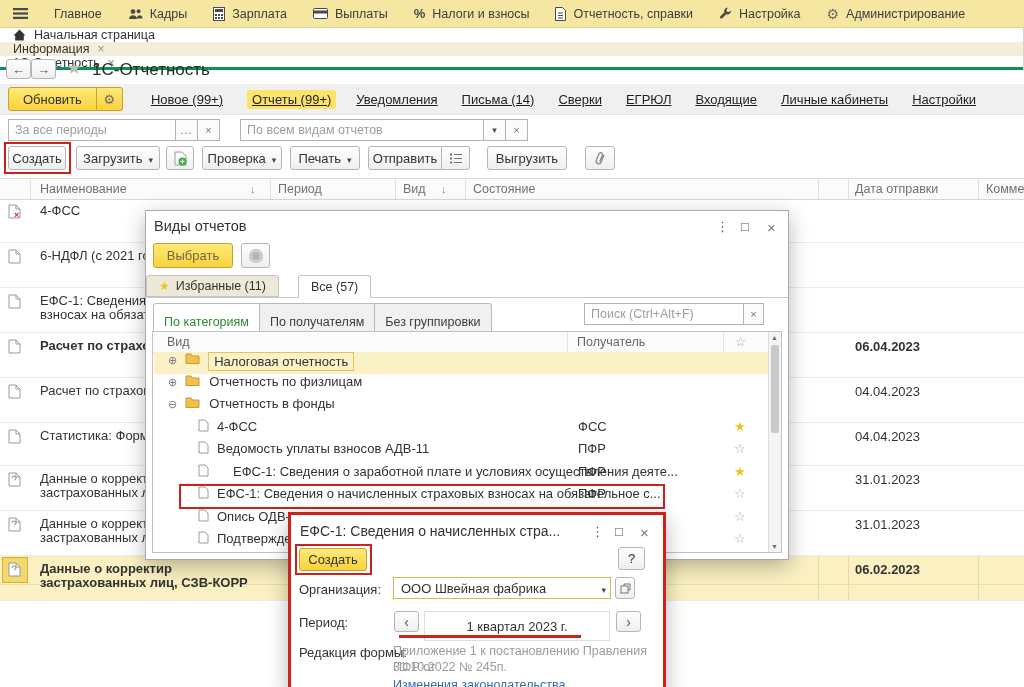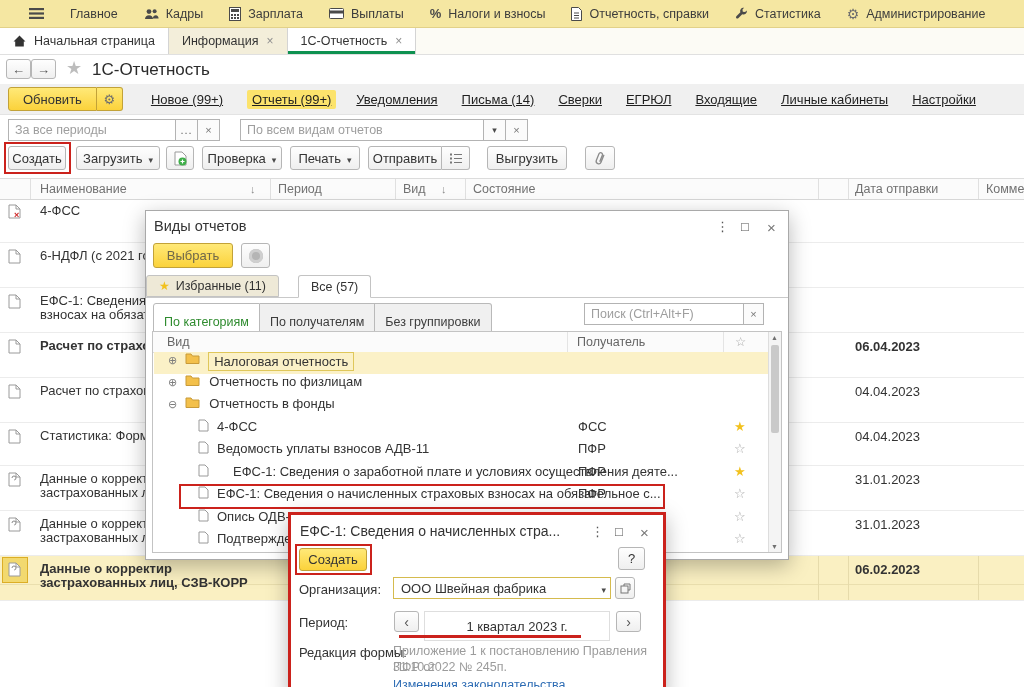--- a/index.html
+++ b/index.html
@@ -1,26 +1,26 @@
 <!DOCTYPE html>
 <html><head>
 <meta charset="utf-8">
 <style>
   html,body{margin:0;padding:0;background:#fff;}
   #app{position:relative;width:1024px;height:687px;overflow:hidden;background:#fff;
        font-family:"Liberation Sans",sans-serif;font-size:13px;color:#333;}
   .abs{position:absolute;}
   
   .menubar{position:absolute;top:0;left:0;width:1024px;height:28px;background:#f5e7a2;
-           border-bottom:1px solid #e2d189;display:flex;align-items:center;padding-left:16px;box-sizing:border-box;}
+           border-bottom:1px solid #e2d189;display:flex;align-items:center;padding-left:0;box-sizing:border-box;}
   .menu-item{display:flex;align-items:center;gap:7px;padding:0 13px;height:28px;font-size:12.5px;color:#3c3c3c;cursor:default;}
   .menu-item svg{flex:0 0 auto;}
   
   .tabbar{position:absolute;top:28px;left:0;width:1024px;height:26px;background:#fcfbf5;
-          border-bottom:1px solid #e0e0e0;display:flex;}
+          border-bottom:1px solid #e0e0e0;display:flex;flex-direction:column;}
   .tab{display:flex;align-items:center;gap:8px;padding:0 13px;font-size:12.5px;color:#333;
        background:#f3eeda;border-right:1px solid #d4d4d4;position:relative;box-sizing:border-box;}
   .tab.white{background:#fff;}
   .tab.active::after{content:"";position:absolute;left:0;right:0;bottom:0;height:3px;background:#0e9150;}
   .tclose{color:#8f8f8f;font-size:12px;line-height:1;}
   .tclose::before{content:"×";}
   
   .btn{display:inline-flex;align-items:center;justify-content:center;gap:6px;border:1px solid #b6b6b6;border-radius:3px;
        background:linear-gradient(#fefefe,#efefef);color:#333;font-size:13px;box-sizing:border-box;cursor:default;}
   .btn-yellow{background:linear-gradient(#ffe978,#fbd23b);border:1px solid #c2a238;}
@@ -136,21 +136,21 @@
       <svg width="11" height="14">
           <path d="M.5.5h7l3 3v10H.5z" fill="#fff" stroke="#4a4a4a"></path>
           <path d="M3 6h5M3 8.5h5M3 11h5" stroke="#4a4a4a"></path>
         </svg>
       <span>Отчетность, справки</span>
       </div>
     <div class="menu-item">
       <svg width="13" height="13" viewBox="0 0 16 16">
           <path d="M14.5 4.2a4 4 0 0 1-5.6 4.6L4 13.7a1.6 1.6 0 0 1-2.3-2.3L6.6 6.5A4 4 0 0 1 11.2 1l-2 2 .4 2.8 2.8.4z" fill="#4a4a4a"></path>
         </svg>
-      <span>Статистика</span>
+      <span>Настройка</span>
       </div>
     <div class="menu-item">
       <span class="igear" style="font-size:14px"></span>
       <span>Администрирование</span>
       </div>
   </div>
 
   <div class="tabbar">
     <div class="tab white">
       <svg width="13" height="12">

